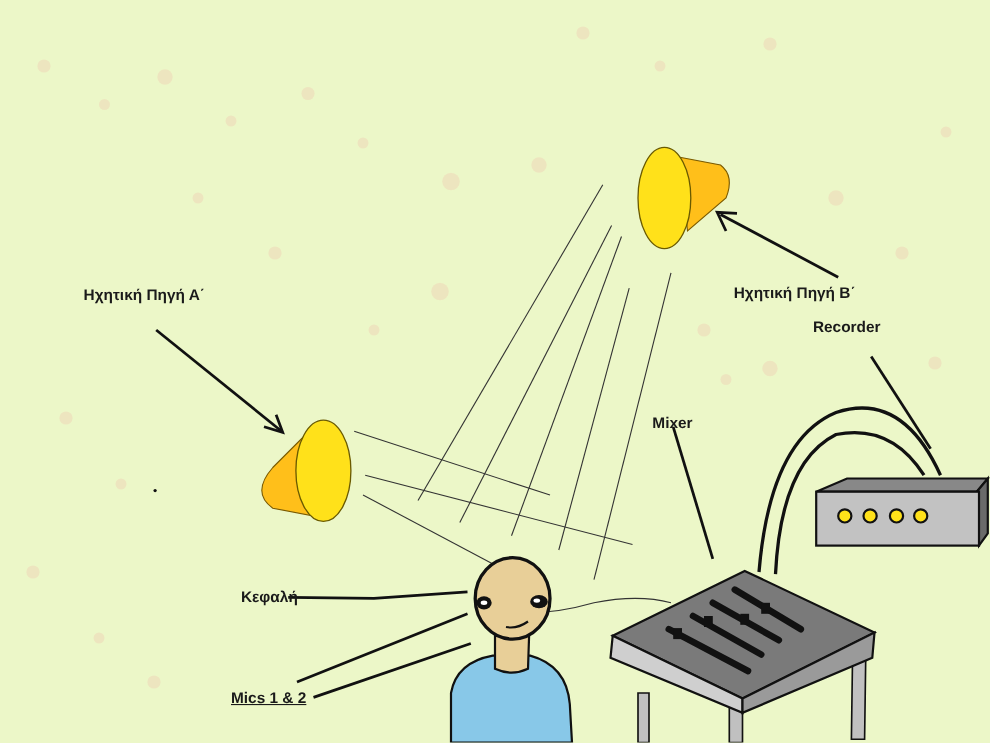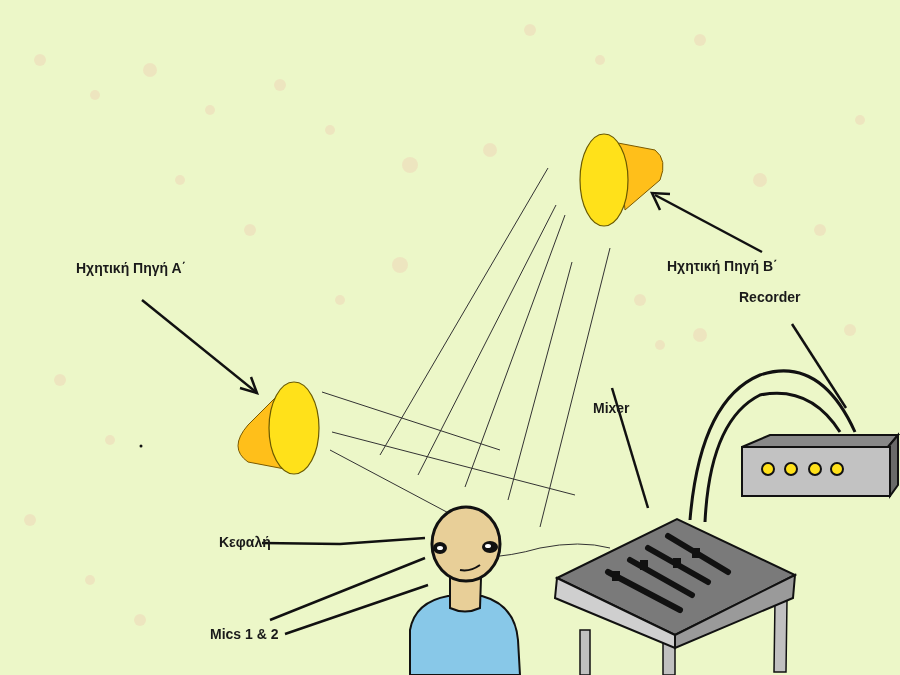--- a/index.html
+++ b/index.html
@@ -140,15 +140,15 @@
       <circle cx="837" cy="469" r="6"></circle>
     </g>
   </g>
 
   <circle cx="141" cy="446" r="1.5" fill="#111"></circle>
 </svg>
 
 <div class="label" style="left:76px; top:260px;">Ηχητική Πηγή Α΄</div>
 <div class="label" style="left:667px; top:258px;">Ηχητική Πηγή Β΄</div>
 <div class="label" style="left:219px; top:534px;">Κεφαλή</div>
-<div class="label" style="left:210px; top:626px;">Mics 1 &amp; 2</div>
-<div class="label" style="left:593px; top:400px;">Mixer</div>
+<div class="label" style="left:210px; top:626px;text-decoration:underline;">Mics 1 &amp; 2</div>
+<div class="label" style="left:593px; top:376px;">Mixer</div>
 <div class="label" style="left:739px; top:289px;">Recorder</div>
 
 </body></html>

